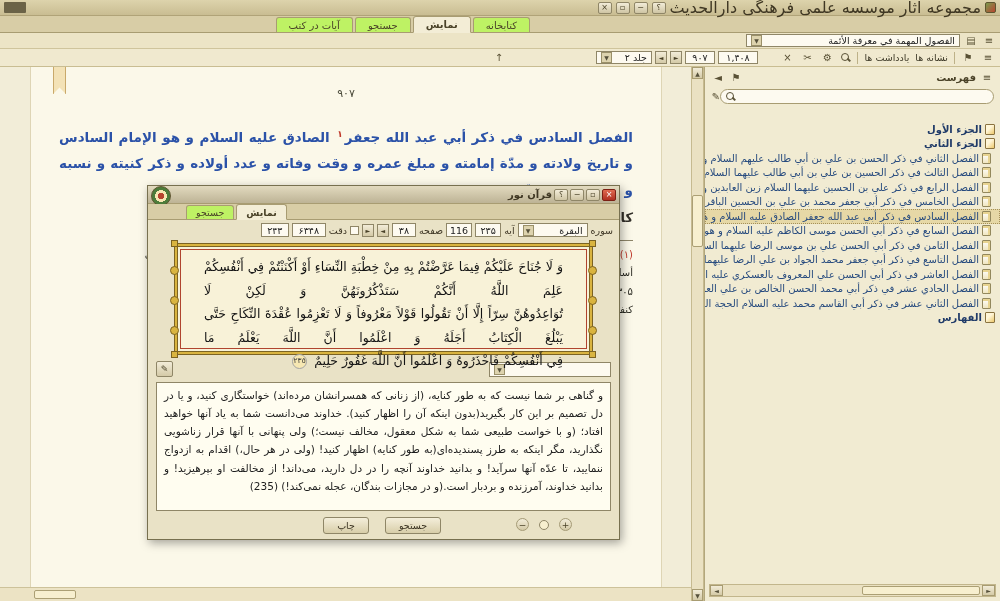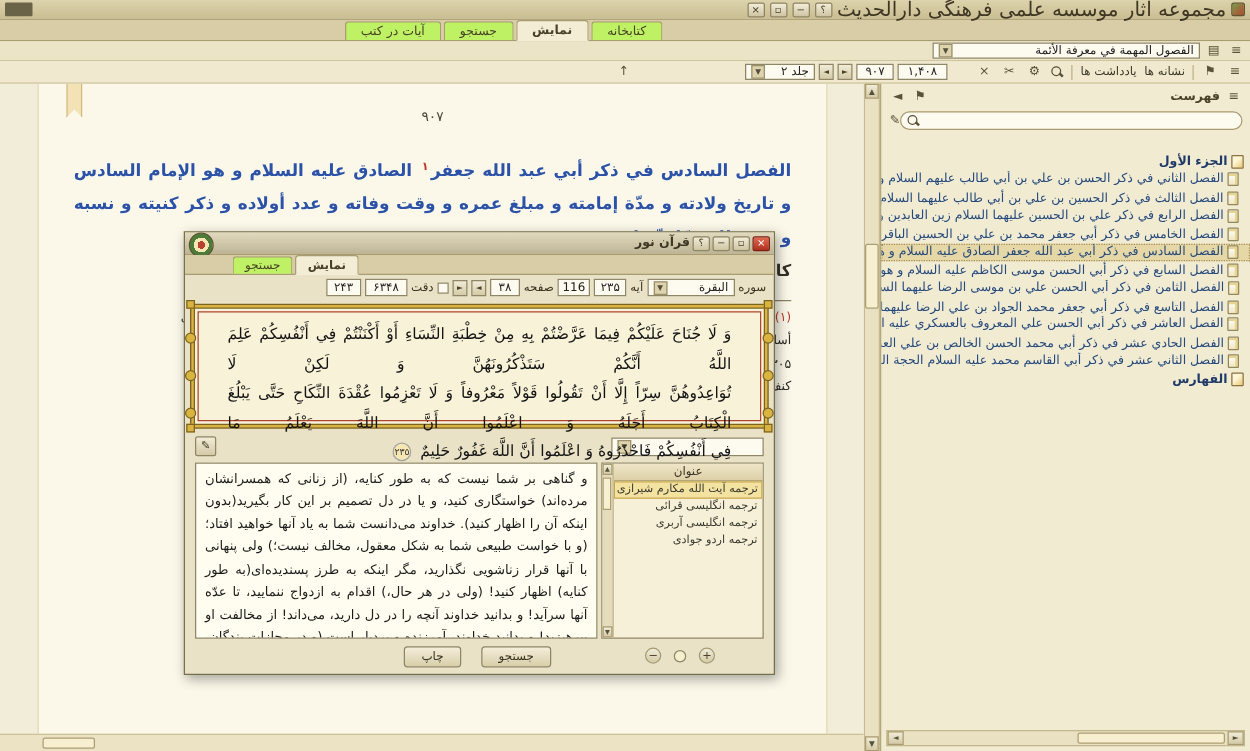--- a/index.html
+++ b/index.html
@@ -114,21 +114,21 @@
     background:radial-gradient(circle,#b8442f 0 3px,#f6e7b2 3px 6px,#4d7c3a 6px 10px);border:1px solid #5d552f}
   .p-tabs{height:16px;display:flex;direction:ltr;align-items:flex-end;padding-left:38px;gap:2px;
     background:#d8cda6;border-bottom:1px solid #a89c72}
   .p-tabs .tab{height:14px;font-size:9.5px;padding:0 9px}
   .p-tabs .tab.active{height:16px}
   .p-toolbar{height:20px;display:flex;direction:rtl;align-items:center;gap:3px;padding:0 6px;font-size:9.5px;color:#3c3423}
   .p-toolbar .combo{height:14px}
   .p-toolbar .numbox{height:14px}
   .chk{width:9px;height:9px;background:#fdfaf0;border:1px solid #8f8667}
 
-  .mushaf{position:relative;margin:3px 4px;height:100px;background:#f8f2d8;border:1px solid #7c6322;
+  .mushaf{position:relative;margin:3px 26px;height:112px;background:#f8f2d8;border:1px solid #7c6322;
     box-shadow:inset 0 0 0 2px #d9b440,inset 0 0 0 3px #7c6322,inset 0 0 0 5px #f8f2d8,inset 0 0 0 6px #b0442f;
     padding:11px 29px;direction:rtl}
   .mline{font-size:12.5px;line-height:1.88;color:#141414;text-align:justify;text-align-last:justify}
   .mline.last{text-align-last:right}
   .rosette{display:inline-flex;align-items:center;justify-content:center;width:15px;height:15px;border-radius:50%;
     background:#f6e7b2;border:1px solid #a3a3a3;font-size:7.5px;color:#333;vertical-align:middle;margin:0 3px}
   .med{position:absolute;width:9px;height:9px;border-radius:50%;background:#d9b440;border:1px solid #7c6322}
   .cor{position:absolute;width:7px;height:7px;background:#d9b440;border:1px solid #7c6322}
 
   .p-belowrow{height:18px;margin:2px 8px;display:flex;direction:rtl;align-items:center;justify-content:space-between}
@@ -232,20 +232,24 @@
       </div>
       <div class="sb-search">
         <input style="">
         <span class="mag"></span>
         <span class="tool-ic" style="width:10px">✎</span>
       </div>
       <div class="tree">
         <div class="trow lv1">
             <span class="book-ic"></span>
             <span>الجزء الأول</span>
+          </div>
+        <div class="trow lv1">
+            <span class="book-ic"></span>
+            <span>الجزء الثاني</span>
           </div>
         <div class="trow lv2">
             <span class="page-ic"></span>
             <span>الفصل الثاني في ذكر الحسن بن علي بن أبي طالب عليهم السلام و هو الإمام الثاني</span>
           </div>
         <div class="trow lv2">
             <span class="page-ic"></span>
             <span>الفصل الثالث في ذكر الحسين بن علي بن أبي طالب عليهما السلام الإمام الثالث</span>
           </div>
         <div class="trow lv2">
@@ -383,36 +387,20 @@
 
     <div class="p-belowrow">
       <div class="combo">
         <span></span>
         <span class="arrow">▼</span>
       </div>
       <span class="sqbtn">✎</span>
     </div>
 
     <div class="p-middle">
-      <div class="transpane">
-        <div class="translist">
-          <div class="hdr">عنوان</div>
-          <div class="titem sel">ترجمه آیت الله مکارم شیرازی</div>
-          <div class="titem">ترجمه انگلیسی قرائی</div>
-          <div class="titem">ترجمه انگلیسی آربری</div>
-          <div class="titem">ترجمه اردو جوادی</div>
-        </div>
-        <div class="minivscroll">
-          <span class="arr">▲</span>
-          <span class="trk">
-              <span class="thumb"></span>
-            </span>
-          <span class="arr">▼</span>
-        </div>
-      </div>
       <div class="textpane">و گناهی بر شما نیست که به طور کنایه، (از زنانی که همسرانشان مرده‌اند) خواستگاری کنید، و یا در دل تصمیم بر این کار بگیرید(بدون اینکه آن را اظهار کنید). خداوند می‌دانست شما به یاد آنها خواهید افتاد؛ (و با خواست طبیعی شما به شکل معقول، مخالف نیست؛) ولی پنهانی با آنها قرار زناشویی نگذارید، مگر اینکه به طرز پسندیده‌ای(به طور کنایه) اظهار کنید! (ولی در هر حال،) اقدام به ازدواج ننمایید، تا عدّه آنها سرآید! و بدانید خداوند آنچه را در دل دارید، می‌داند! از مخالفت او بپرهیزید! و بدانید خداوند، آمرزنده و بردبار است.(و در مجازات بندگان، عجله نمی‌کند!) (235)</div>
     </div>
 
     <div class="p-bottom">
       <div class="pbtn print">چاپ</div>
       <div class="pbtn search">جستجو</div>
       <div class="zoom">
         <span class="zbtn">−</span>
         <span class="zhandle"></span>
         <span class="zbtn">+</span>

